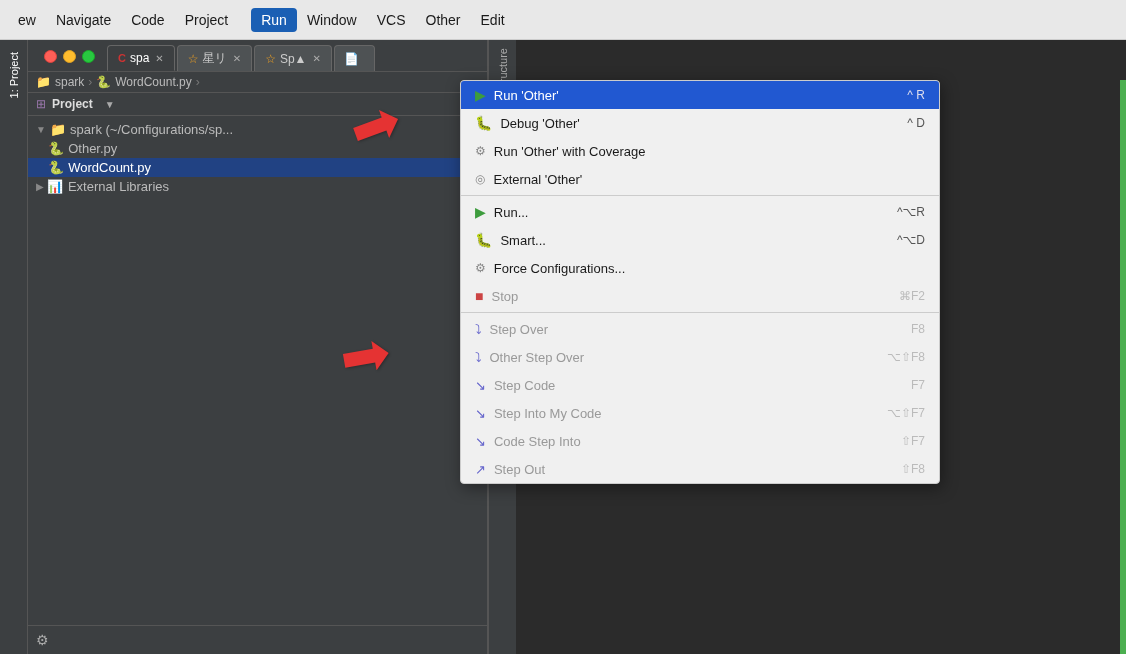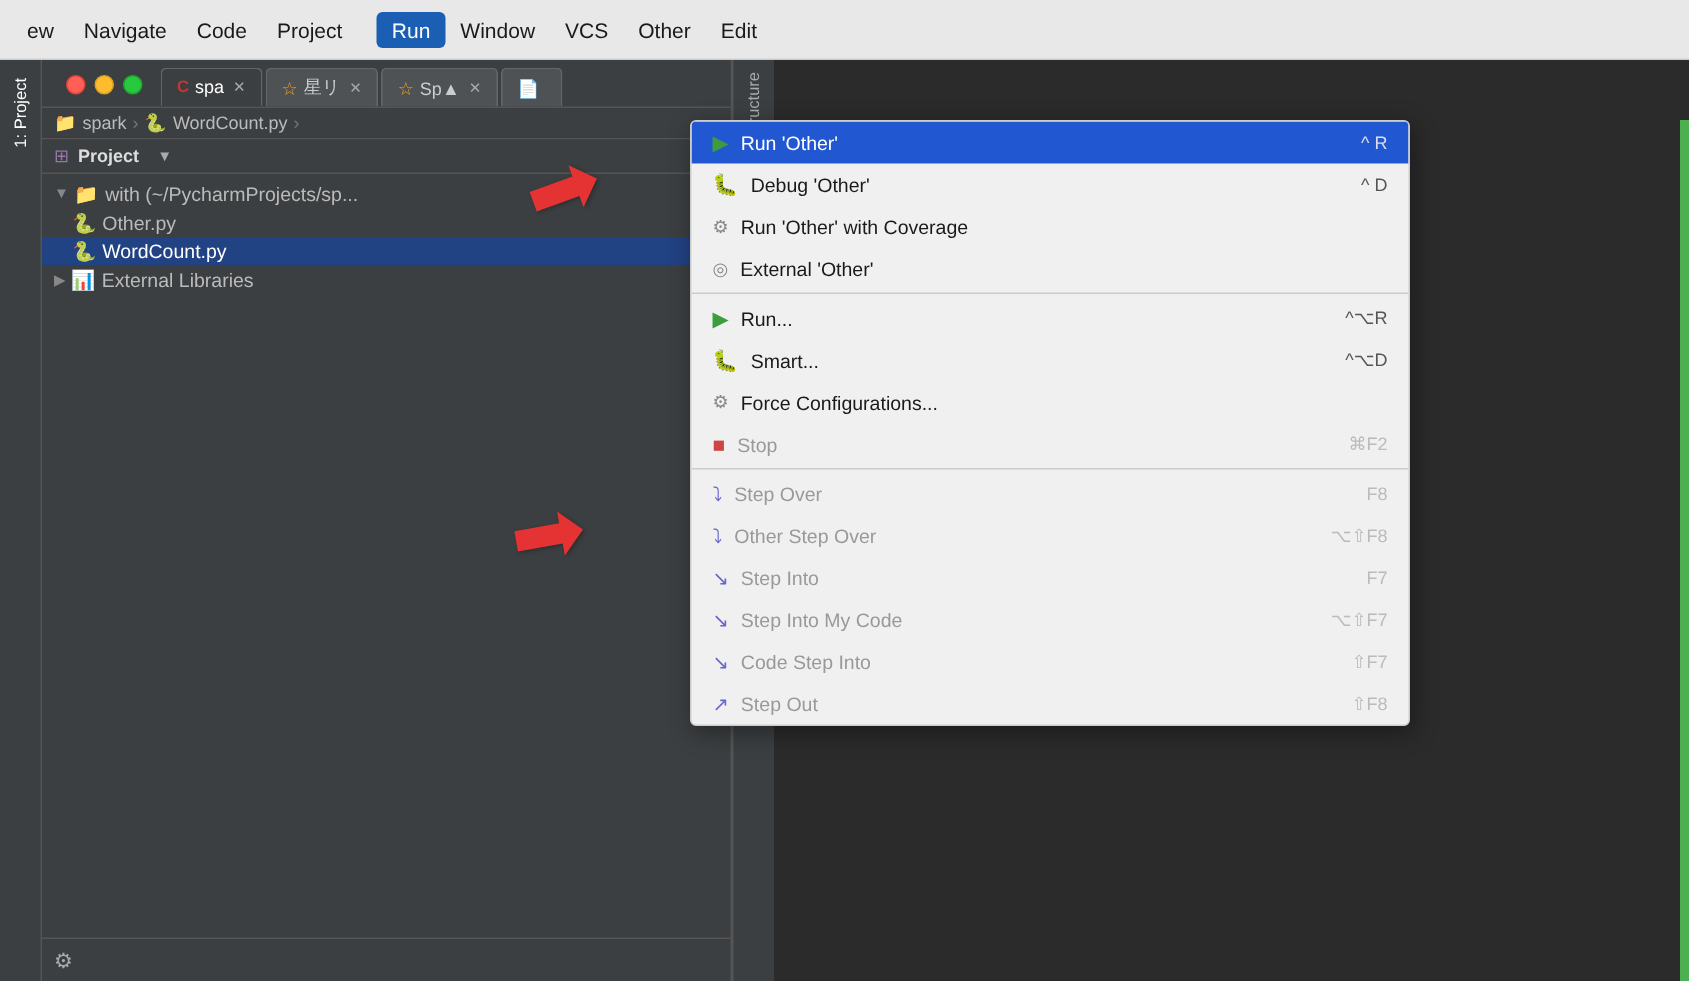--- a/index.html
+++ b/index.html
@@ -351,21 +351,21 @@
     <div class="panel-toolbar">
       <span style="color:#9876aa;font-size:12px;">⊞</span>
       <span class="panel-title">Project</span>
       <span class="panel-dropdown dropdown-arrow">▼</span>
     </div>
 
     <div class="file-tree">
       <div class="tree-item">
         <span class="tree-arrow">▼</span>
         <span style="color:#dcb67a;">📁</span>
-        <span>with  (~/PycharmProjects/sp...</span>
+        <span>spark  (~/Configurations/sp...</span>
       </div>
       <div class="tree-item indent1">
         <span style="color:#6aaf6a;">🐍</span>
         <span>Other.py</span>
       </div>
       <div class="tree-item indent1 selected">
         <span style="color:#6aaf6a;">🐍</span>
         <span>WordCount.py</span>
       </div>
       <div class="tree-item">
@@ -446,21 +446,21 @@
       </div>
 
       <div class="menu-row disabled">
         <span class="mi-step">⤵</span>
         <span>Other Step Over</span>
         <span class="shortcut">⌥⇧F8</span>
       </div>
 
       <div class="menu-row disabled">
         <span class="mi-step">↘</span>
-        <span>Step Into</span>
+        <span>Step Code</span>
         <span class="shortcut">F7</span>
       </div>
 
       <div class="menu-row disabled">
         <span class="mi-step">↘</span>
         <span>Step Into My Code</span>
         <span class="shortcut">⌥⇧F7</span>
       </div>
 
       <div class="menu-row disabled">

